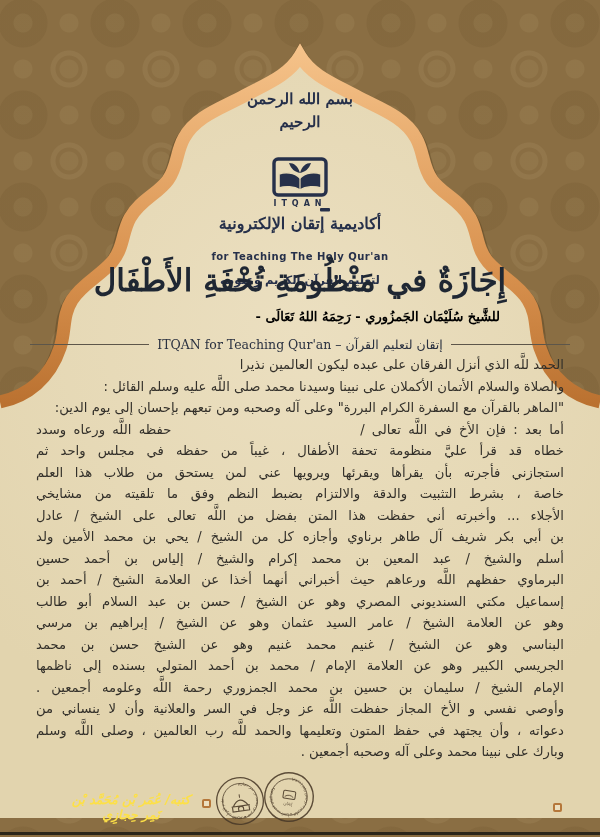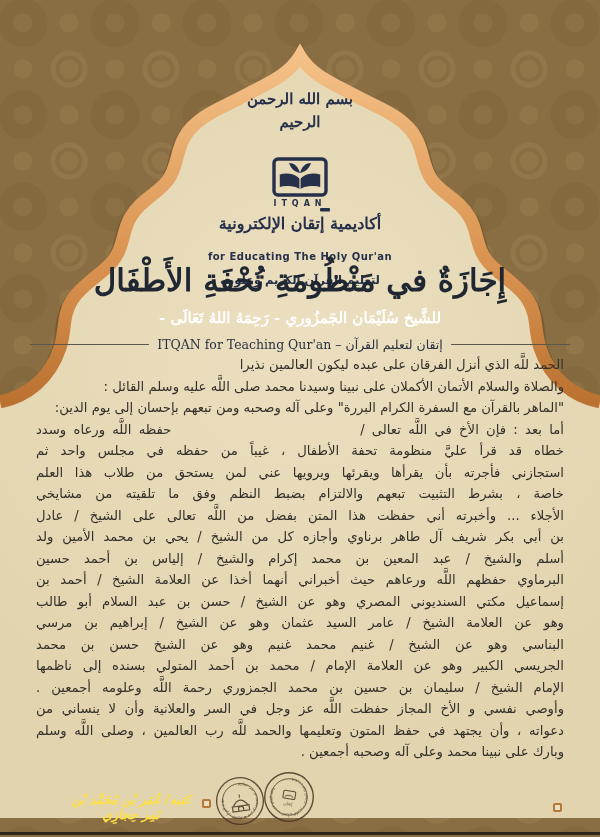--- a/index.html
+++ b/index.html
@@ -38,22 +38,22 @@
   }
   .tagline-en{
     position:absolute;top:235px;left:150px;width:300px;text-align:center;
     font-weight:bold;font-size:10px;letter-spacing:.5px;color:var(--navy);
   }
   .cert-title{
     position:absolute;top:246px;left:50px;width:500px;text-align:center;direction:rtl;
     font-family:"DejaVu Serif",serif;font-weight:bold;font-size:31px;color:#1f2733;
   }
   .cert-subtitle{
-    position:absolute;top:293px;left:100px;width:400px;text-align:center;direction:rtl;
-    font-family:"DejaVu Serif",serif;font-weight:bold;font-size:15px;color:#ffffff;
+    position:absolute;top:293px;left:100px;width:400px;text-align:right;direction:rtl;
+    font-family:"DejaVu Serif",serif;font-weight:bold;font-size:13px;color:#000000;
   }
   .divider{
     position:absolute;top:318px;left:30px;width:540px;display:flex;align-items:center;
   }
   .divider .rule{flex:1;height:1px;background:#5d564a;}
   .divider .divider-label{
     margin:3px 8px;font-size:12.5px;color:#2a3140;font-family:"DejaVu Serif",serif;white-space:nowrap;
   }
 
   .body-text{
@@ -114,21 +114,21 @@
     <rect x="10" y="3" width="52" height="36" rx="4" fill="none" stroke="#26304a" stroke-width="3.4"></rect>
     <path fill="#26304a" d="M36,17 C34,10 30,7 25,7 C27,13 31,16 36,17 Z M36,17 C38,10 42,7 47,7 C45,13 41,16 36,17 Z"></path>
     <path fill="#26304a" stroke="#e6d9b6" stroke-width="1.6" d="M36,22 C30,16 21,16 15,18 L15,32 C21,30 30,30 36,34 C42,30 51,30 57,32 L57,18 C51,16 42,16 36,22 Z"></path>
     <line x1="36" y1="22" x2="36" y2="34" stroke="#e6d9b6" stroke-width="1.2"></line>
     <text x="36" y="50" text-anchor="middle" font-size="8" letter-spacing="5" fill="#26304a" font-weight="bold">ITQAN</text>
     <rect x="56" y="52" width="10" height="3.5" rx="1" fill="#26304a"></rect>
   </svg>
 
   <div class="academy-callig">أكاديمية إتقان الإلكترونية</div>
   <div class="tagline-ar">لتعليم القرآن الكريم وعلومه</div>
-  <div class="tagline-en">for Educating The Holy Qur'an</div>
+  <div class="tagline-en">for Teaching The Holy Qur'an</div>
 
   <div class="cert-title">إِجَازَةٌ في مَنْظُومَةِ تُحْفَةِ الأَطْفَال</div>
   <div class="cert-subtitle">للشَّيخ سُلَيْمَان الجَمزُوري - رَحِمَهُ اللهُ تَعَالَى -</div>
 
   <div class="divider">
     <div class="rule"></div>
     <div class="divider-label">ITQAN for Teaching Qur'an – إتقان لتعليم القرآن</div>
     <div class="rule"></div>
   </div>
 
@@ -137,21 +137,21 @@
 
     <div class="line">الحمد للَّه الذي أنزل الفرقان على عبده ليكون العالمين نذيرا</div>
         <div class="line">والصلاة والسلام الأتمان الأكملان على نبينا وسيدنا محمد صلى اللَّه عليه وسلم القائل :</div>
         <div class="line">"الماهر بالقرآن مع السفرة الكرام البررة" وعلى آله وصحبه ومن تبعهم بإحسان إلى يوم الدين:</div>
       </div>
     <div class="just">
 
     <div class="line">أما بعد : فإن الأخ في اللَّه تعالى /&nbsp;&nbsp;&nbsp;&nbsp;&nbsp;&nbsp;&nbsp;&nbsp;&nbsp;&nbsp;&nbsp;&nbsp;&nbsp;&nbsp;&nbsp;&nbsp;&nbsp;&nbsp;&nbsp;&nbsp;&nbsp;&nbsp;&nbsp;&nbsp;&nbsp;&nbsp;حفظه اللَّه ورعاه وسدد</div>
         <div class="line">خطاه قد قرأ عليَّ منظومة تحفة الأطفال ، غيباً من حفظه في مجلس واحد ثم</div>
         <div class="line">استجازني فأجرته بأن يقرأها ويقرئها ويرويها عني لمن يستحق من طلاب هذا العلم</div>
-        <div class="line">خاصة ، بشرط التثبيت تبعهم والالتزام بضبط النظم وفق ما تلقيته من مشايخي</div>
+        <div class="line">خاصة ، بشرط التثبيت والدقة والالتزام بضبط النظم وفق ما تلقيته من مشايخي</div>
         <div class="line">الأجلاء ... وأخبرته أني حفظت هذا المتن بفضل من اللَّه تعالى على الشيخ / عادل</div>
         <div class="line">بن أبي بكر شريف آل طاهر برناوي وأجازه كل من الشيخ / يحي بن محمد الأمين ولد</div>
         <div class="line">أسلم والشيخ / عبد المعين بن محمد إكرام والشيخ / إلياس بن أحمد حسين</div>
         <div class="line">البرماوي حفظهم اللَّه ورعاهم حيث أخبراني أنهما أخذا عن العلامة الشيخ / أحمد بن</div>
         <div class="line">إسماعيل مكتي السنديوني المصري وهو عن الشيخ / حسن بن عبد السلام أبو طالب</div>
         <div class="line">وهو عن العلامة الشيخ / عامر السيد عثمان وهو عن الشيخ / إبراهيم بن مرسي</div>
         <div class="line">البناسي وهو عن الشيخ / غنيم محمد غنيم وهو عن الشيخ حسن بن محمد</div>
         <div class="line">الجريسي الكبير وهو عن العلامة الإمام / محمد بن أحمد المتولي بسنده إلى ناظمها</div>
         <div class="line">الإمام الشيخ / سليمان بن حسين بن محمد الجمزوري رحمة اللَّه وعلومه أجمعين .</div>
         <div class="line">وأوصي نفسي و الأخ المجاز حفظت اللَّه عز وجل في السر والعلانية وأن لا ينساني من</div>

